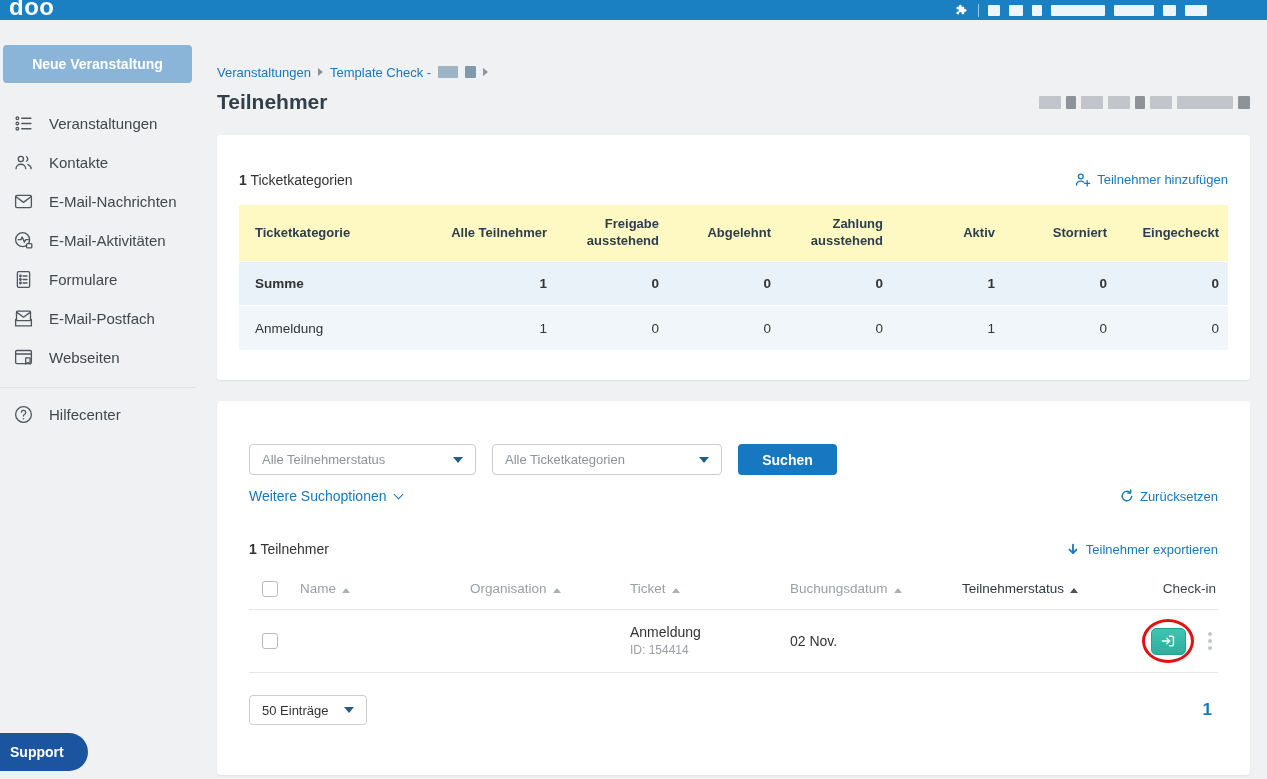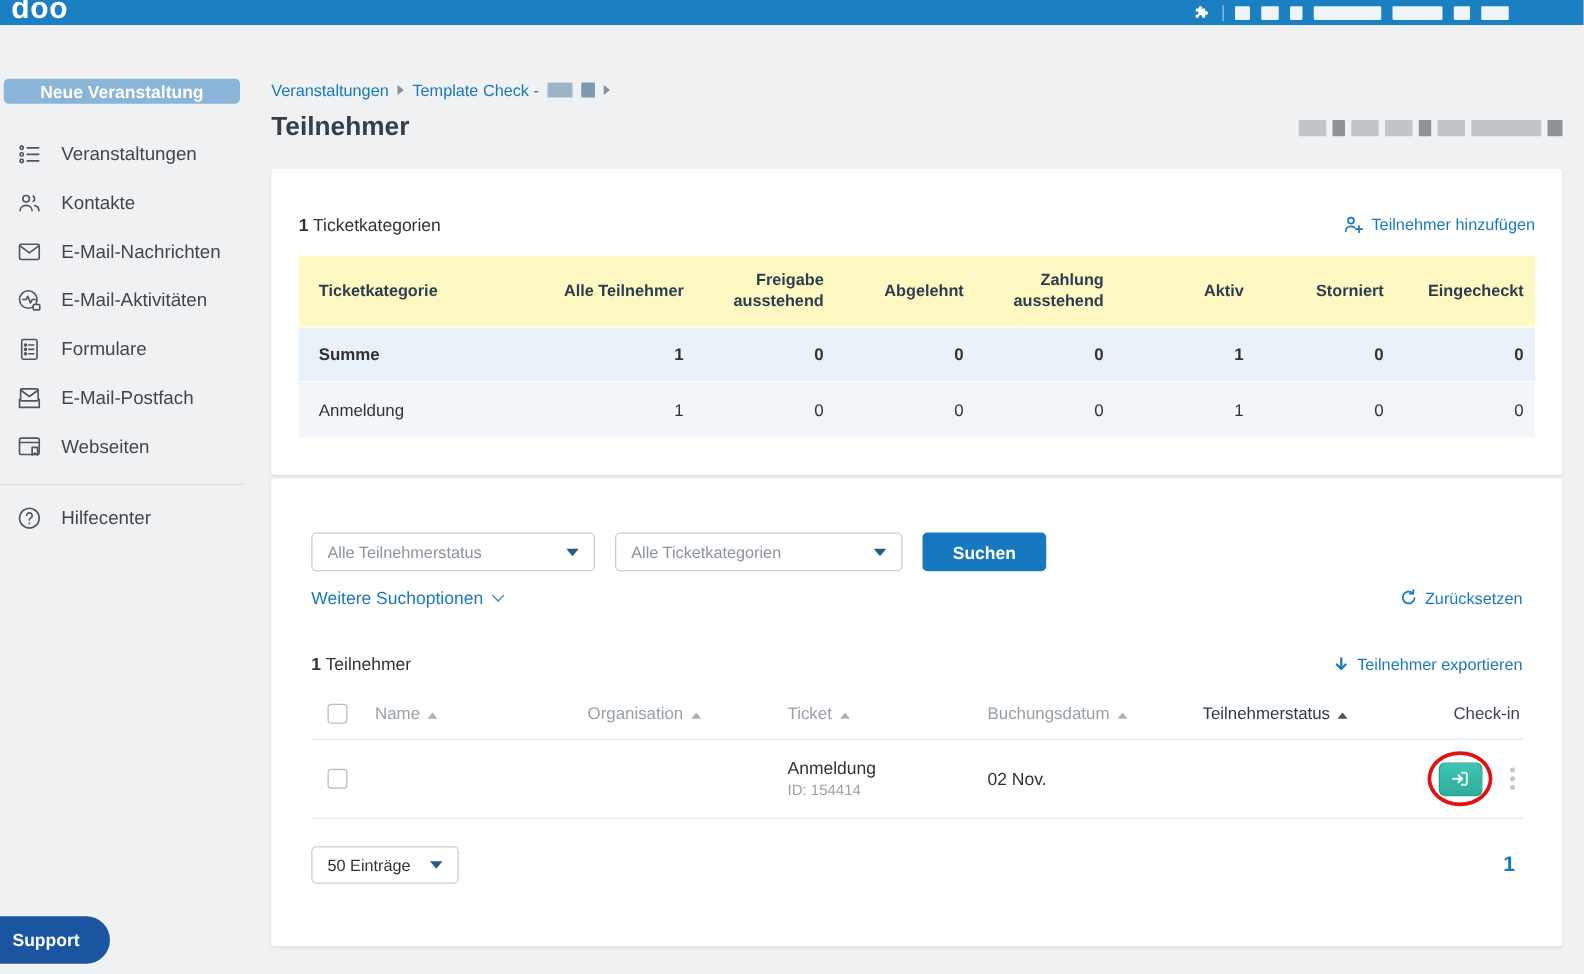--- a/index.html
+++ b/index.html
@@ -8,21 +8,21 @@
 
   
   .topbar { position:absolute; top:0; left:0; right:0; height:20px; background:#1b80c2; overflow:hidden; z-index:5; }
   .logo { position:absolute; left:9px; top:-7px; color:#fff; font-weight:bold; font-size:24px; letter-spacing:.5px; }
   .topbar-right { position:absolute; right:60px; top:0; height:20px; display:flex; align-items:center; gap:9px; }
   .tb-block { background:rgba(255,255,255,.92); height:11px; border-radius:1px; }
   .tb-divider { width:1px; height:13px; background:rgba(255,255,255,.55); }
 
   
   .sidebar { position:absolute; top:20px; left:0; width:196px; bottom:0; }
-  .new-event-btn { display:block; margin:43px 0 0 3px; width:189px; height:20px; background:#8ab5d8; color:#fff;
+  .new-event-btn { display:block; margin:25px 0 0 3px; width:189px; height:38px; background:#8ab5d8; color:#fff;
     font-weight:bold; font-size:14px; border:none; border-radius:4px; font-family:inherit; cursor:pointer; }
   .side-nav { margin-top:21px; }
   .side-item { display:flex; align-items:center; height:39px; padding-left:13px; gap:15px; color:#41474c; font-size:15px; cursor:pointer; }
   .ic { width:21px; height:21px; stroke:#50565c; fill:none; stroke-width:1.5; stroke-linecap:round; stroke-linejoin:round; flex:0 0 21px; }
   .side-divider { height:1px; background:#dde0e3; margin:10px 0 7px; }
   .support-btn { position:absolute; left:-34px; bottom:8px; height:38px; padding:0 24px 0 44px; background:#1b55a0; color:#fff;
     font-weight:bold; font-size:14px; border:none; border-radius:19px; font-family:inherit; cursor:pointer; }
 
   
   .main { position:absolute; left:196px; top:20px; right:0; bottom:0; padding:44px 17px 0 21px; overflow:hidden; }
@@ -49,21 +49,21 @@
   
   .ttable { margin-top:17px; }
   .trow { display:flex; align-items:center; }
   .trow .c0 { flex:0 0 205px; padding-left:16px; text-align:left; }
   .trow .cn { flex:1; text-align:right; padding-right:9px; }
   .thead { background:#fef9c3; color:#2c3d4f; font-weight:bold; font-size:13px; min-height:57px; border-bottom:1px solid #fff; line-height:1.3; }
   .trow.sum { background:#e9f1f9; height:44px; font-weight:bold; font-size:13.5px; color:#333; border-bottom:1px solid #fff; }
   .trow.dat { background:#f1f6fb; height:44px; font-size:13.5px; color:#333; }
 
   
-  .card2 { margin-top:3px; height:374px; padding:43px 32px 0; }
+  .card2 { margin-top:21px; height:374px; padding:43px 32px 0; }
   .filter-row { display:flex; gap:16px; }
   .dropdown { height:31px; border:1px solid #c8cdd2; border-radius:4px; background:#fff; display:flex; align-items:center;
     justify-content:space-between; padding:0 12px; font-size:13px; color:#8b939b; cursor:pointer; }
   .dd-status { width:227px; }
   .dd-cat { width:230px; }
   .caret-down { width:0; height:0; border-left:5px solid transparent; border-right:5px solid transparent; border-top:6px solid #235e86; }
   .search-wrap { flex:1; position:relative; }
   .search-input { width:100%; height:31px; border:1px solid #c8cdd2; border-radius:4px; padding:0 10px 0 33px; font-size:13px; color:#444; font-family:inherit; background:#fff; }
   .search-input::placeholder { color:#a7adb3; }
   .search-icon { position:absolute; left:11px; top:8px; }

